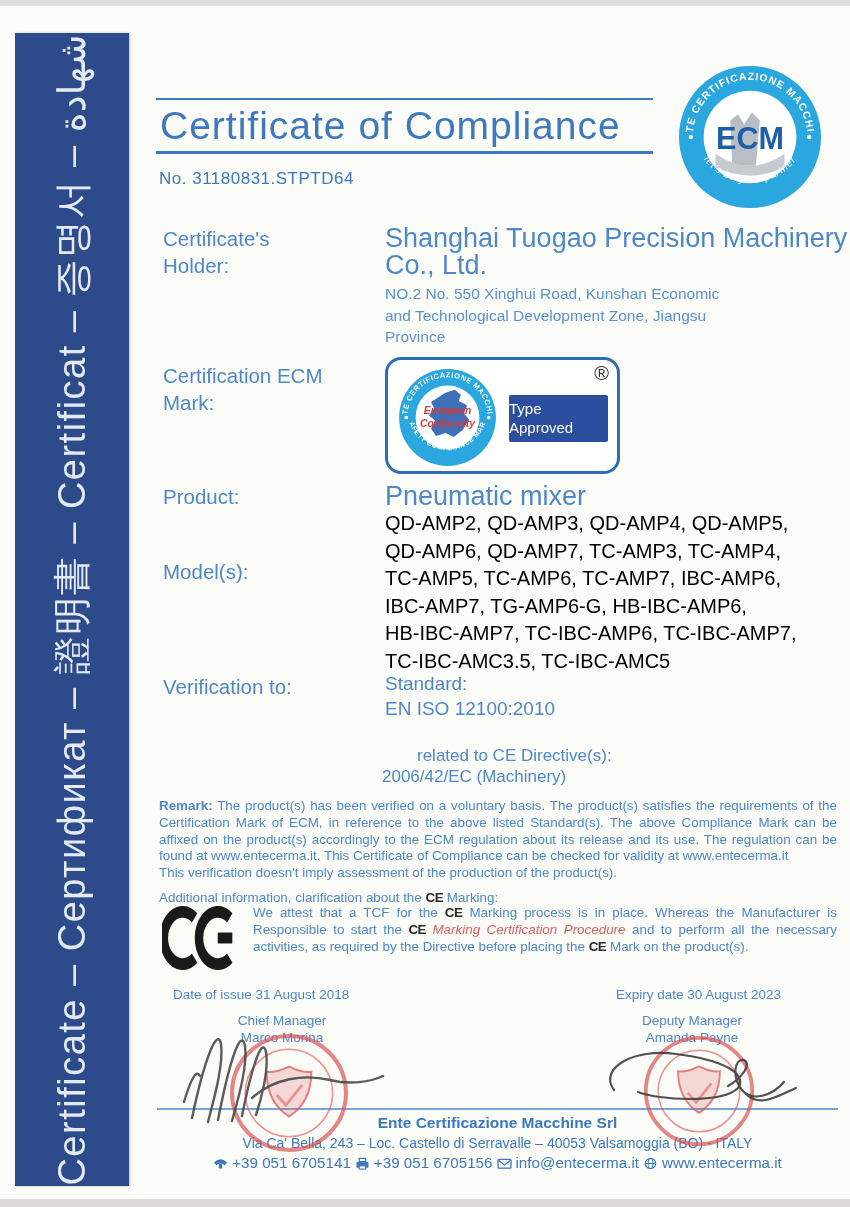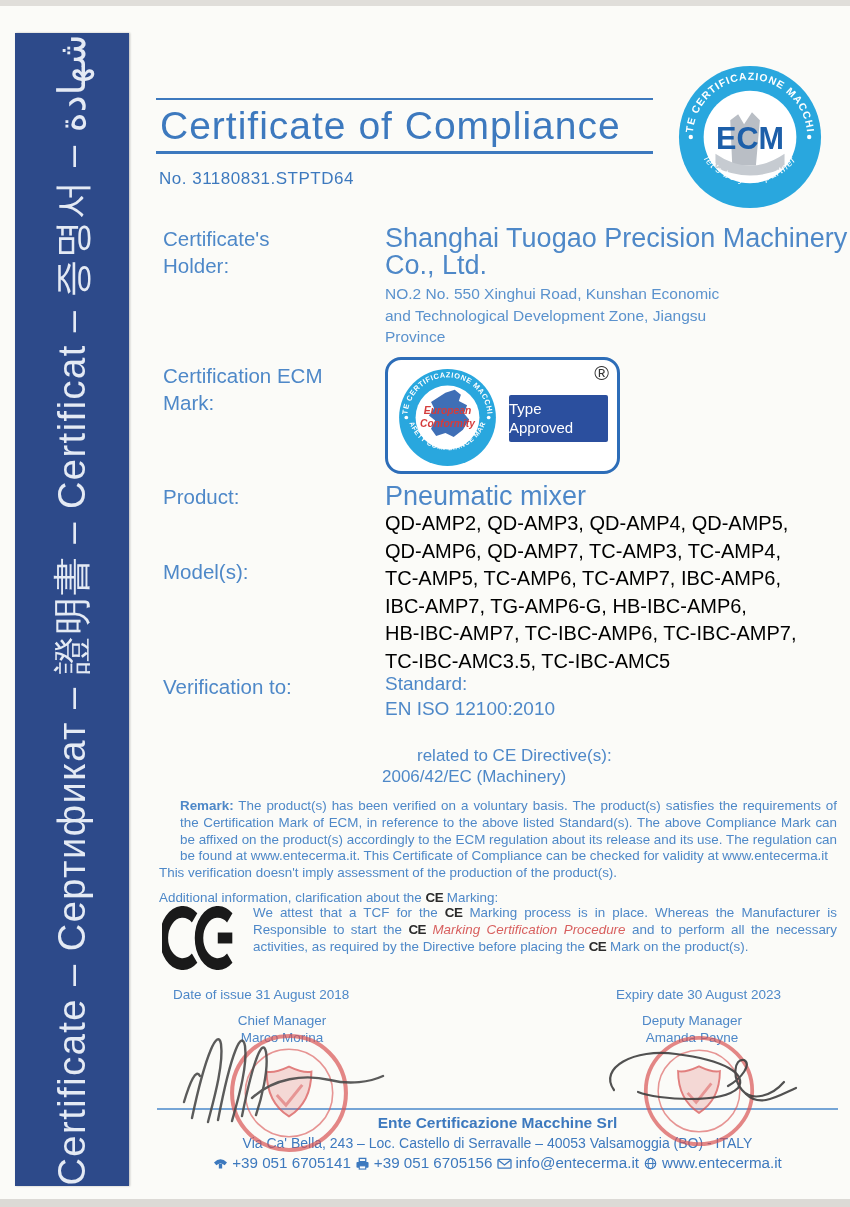--- a/index.html
+++ b/index.html
@@ -37,21 +37,21 @@
   .models-label { left:163px; top:504px;margin-top:48px; }
   .model-lines { left:385px; top:504px; font-size:20px; line-height:27.5px; color:#000000; }
   .verif-label { left:163px; top:667px; }
   .standard-heading { left:385px; top:667px; font-size:19px; }
   .standard-value { left:385px; top:692px; font-size:19px; }
   .directive-heading { left:385px; top:740px; font-size:17px;margin-left:32px; }
   .directive-value { left:365px; top:761px; font-size:17px;margin-left:17px; }
 
   
   .remark { left:159px; top:792px; width:678px; font-size:13.4px; line-height:16.8px; color:#4e88c8; }
-  .remark p:first-child { text-align:justify;margin-left:21px; }
+  .remark p:first-child { text-align:justify; }
   .bold { font-weight:bold; }
   .ce-heading { left:159px; top:884px; font-size:13.4px; color:#4e88c8; }
   .ce-inline { font-weight:bold; color:#2b2b2b; letter-spacing:-.5px; }
   .ce-logo { left:162px; top:900px; width:80px; height:64px; }
   .ce-para { left:253px; top:898px; width:584px; font-size:13.4px; line-height:17.2px; text-align:justify; color:#4e88c8; }
   .red-italic { color:#d8605f; font-style:italic; }
 
   
   .date { font-size:13.5px; color:#4e88c8; }
   .date-issue { left:173px; top:981px; }

